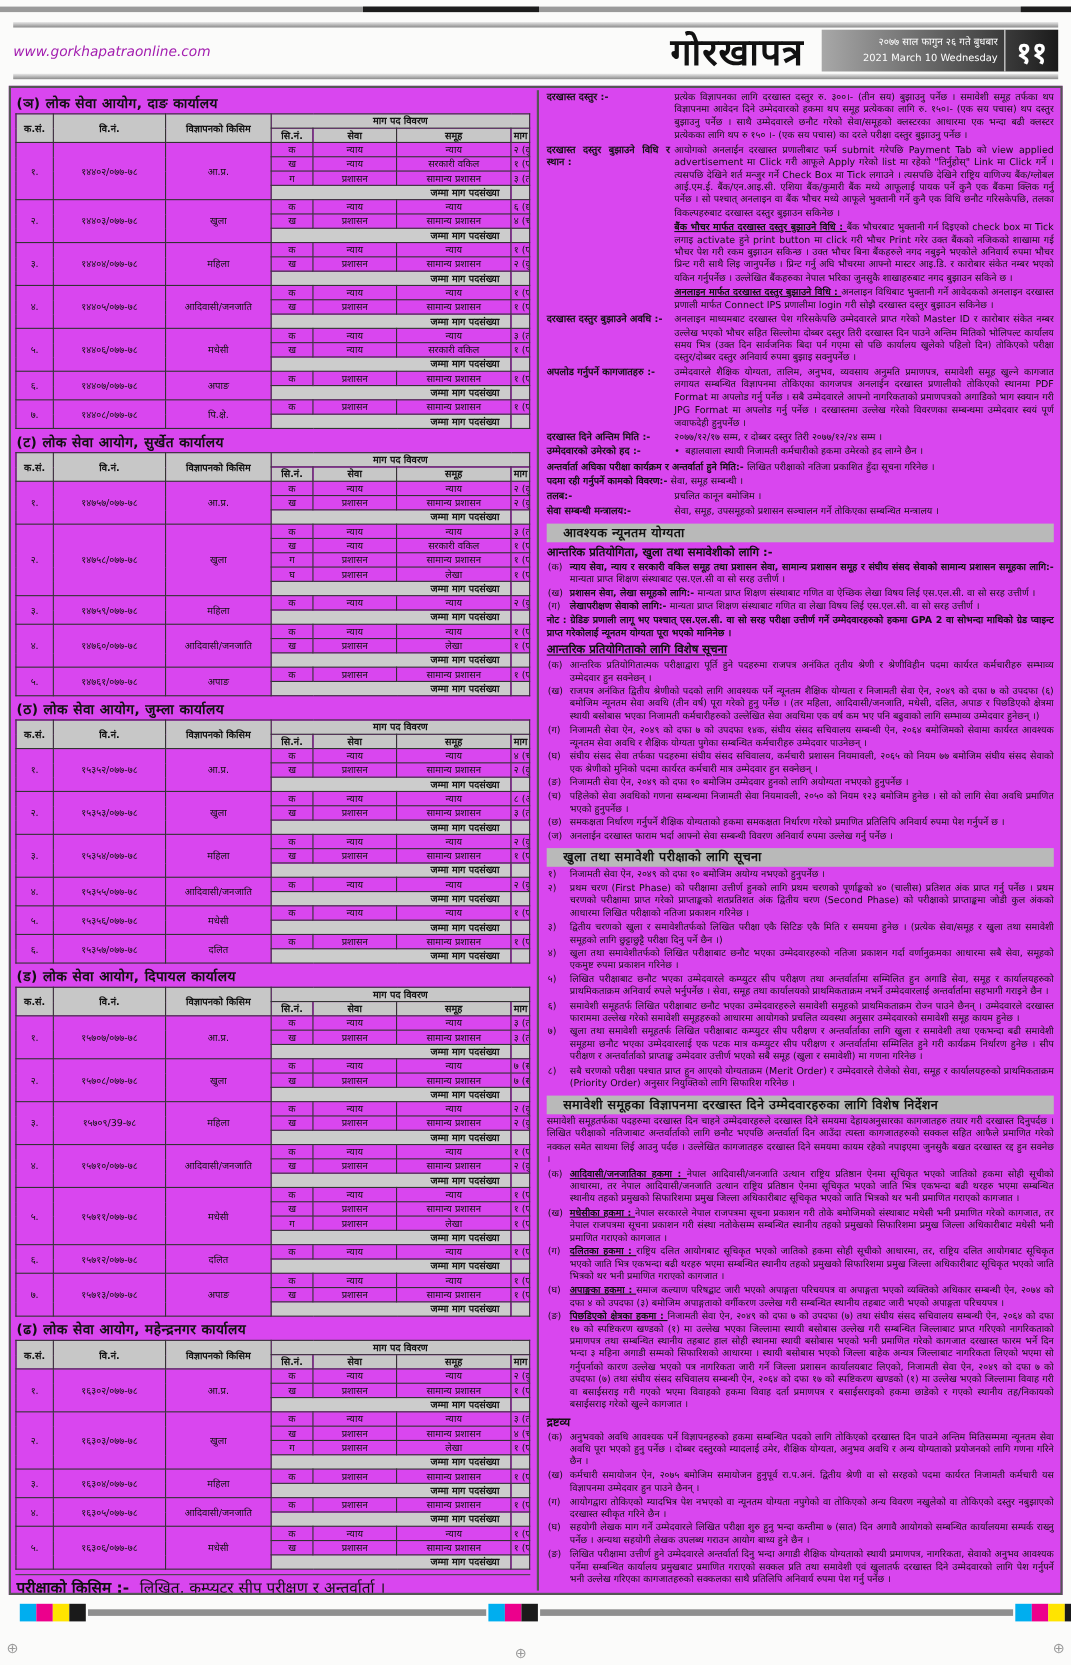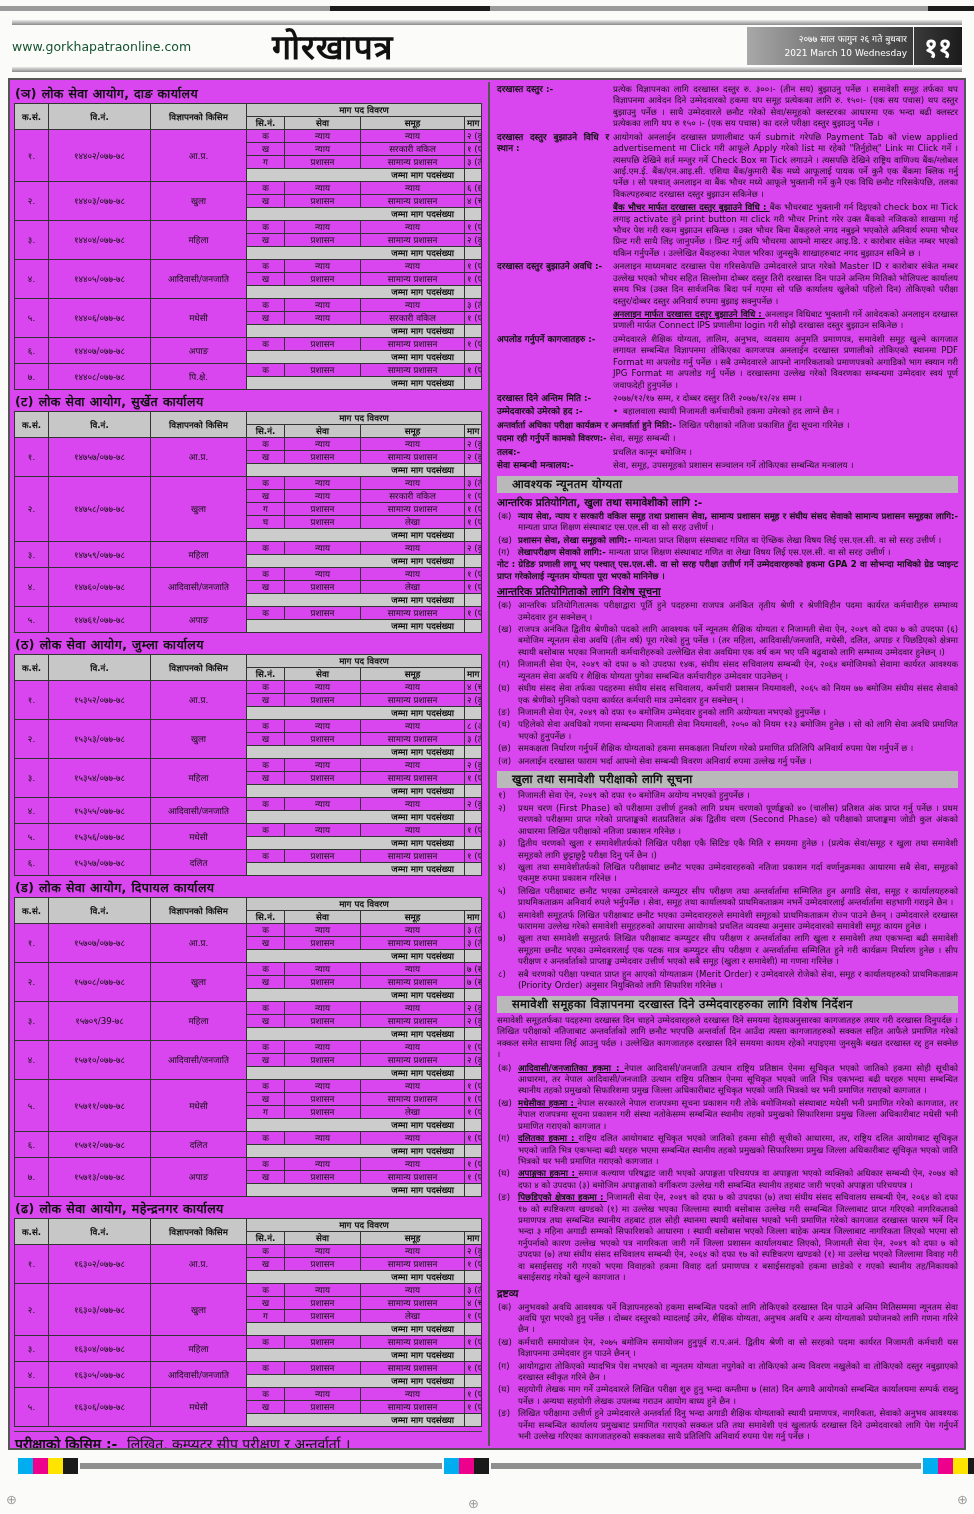--- a/index.html
+++ b/index.html
@@ -6,22 +6,22 @@
   body{width:974px;height:1514px;position:relative;background:#fbfbfa;color:#111;
        font-family:"DejaVu Sans","Liberation Sans",sans-serif;overflow:hidden;}
   
   .top-strip{position:absolute;top:6px;left:0;width:974px;height:5px;background:#9a9a9a;}
   .top-strip .seg{position:absolute;top:0;height:5px;background:#1c1c1c;}
   .cross{position:absolute;color:#9b9b9b;font-size:13px;line-height:1;}
   
   .grad{height:5px;background:linear-gradient(to bottom,#e9e9e9,#8a8a8a);}
   .hdr-wrap{position:absolute;top:20px;left:12px;right:12px;}
   .hdr{display:flex;align-items:center;height:42px;}
-  .hdr-url{width:260px;font-size:12.5px;color:#14532d;}
-  .masthead{flex:1;text-align:left;font-family:"DejaVu Serif","Liberation Serif",serif;
+  .hdr-url{width:260px;font-size:12.5px;color:#a21caf;font-style:italic;}
+  .masthead{flex:1;text-align:right;font-family:"DejaVu Serif","Liberation Serif",serif;
             font-size:34px;font-weight:bold;letter-spacing:1px;}
   .datebox{width:215px;height:38px;display:flex;align-items:stretch;
            background:linear-gradient(to right,#a8a8a8,#1b1b1b);color:#fff;margin-left:16px;}
   .datebox .dates{flex:1;text-align:right;font-size:9px;line-height:1.5;padding:6px 6px 0 0;}
   .datebox .pgno{width:48px;display:flex;align-items:center;justify-content:center;
                  font-size:27px;font-weight:bold;border-left:1px solid #eee;}
   
   .content{position:absolute;top:78px;left:8px;right:8px;bottom:64px;border:2px solid #555;
            padding:2px 4px;display:flex;gap:6px;overflow:hidden;background:#d946ef;}
   .left-col{width:468px;flex:none;}
@@ -787,26 +787,26 @@
       </div>
       <div class="rblock">
         <div class="rlabel">दरखास्त दस्तुर बुझाउने विधि र स्थान :</div>
         <div class="rbody">आयोगको अनलाईन दरखास्त प्रणालीबाट फर्म submit गरेपछि Payment Tab को view applied advertisement मा Click गरी आफूले Apply गरेको list मा रहेको "तिर्नुहोस्" Link मा Click गर्ने । त्यसपछि देखिने शर्त मन्जुर गर्ने Check Box मा Tick लगाउने । त्यसपछि देखिने राष्ट्रिय वाणिज्य बैंक/ग्लोबल आई.एम.ई. बैंक/एन.आइ.सी. एशिया बैंक/कुमारी बैंक मध्ये आफूलाई पायक पर्ने कुनै एक बैंकमा क्लिक गर्नु पर्नेछ । सो पश्चात् अनलाइन वा बैंक भौचर मध्ये आफूले भुक्तानी गर्ने कुनै एक विधि छनौट गरिसकेपछि, तलका विकल्पहरुबाट दरखास्त दस्तुर बुझाउन सकिनेछ ।</div>
       </div>
       <div class="rblock">
         <div class="rlabel"></div>
         <div class="rbody"><span class="lead u">बैंक भौचर मार्फत दरखास्त दस्तुर बुझाउने विधि : </span>बैंक भौचरबाट भुक्तानी गर्न दिइएको check box मा Tick लगाइ activate हुने print button मा click गरी भौचर Print गरेर उक्त बैंकको नजिकको शाखामा गई भौचर पेश गरी रकम बुझाउन सकिन्छ । उक्त भौचर बिना बैंकहरुले नगद नबुझ्ने भएकोले अनिवार्य रुपमा भौचर प्रिन्ट गरी साथै लिइ जानुपर्नेछ । प्रिन्ट गर्नु अघि भौचरमा आफ्नो मास्टर आइ.डि. र कारोबार संकेत नम्बर भएको यकिन गर्नुपर्नेछ । उल्लेखित बैंकहरुका नेपाल भरिका जुनसुकै शाखाहरुबाट नगद बुझाउन सकिने छ ।</div>
       </div>
       <div class="rblock">
+        <div class="rlabel"></div>
+        <div class="rbody"><span class="lead u">अनलाइन मार्फत दरखास्त दस्तुर बुझाउने विधि : </span>अनलाइन विधिबाट भुक्तानी गर्ने आवेदकको अनलाइन दरखास्त प्रणाली मार्फत Connect IPS प्रणालीमा login गरी सोझै दरखास्त दस्तुर बुझाउन सकिनेछ ।</div>
+      </div>
+      <div class="rblock">
         <div class="rlabel">दरखास्त दस्तुर बुझाउने अवधि :-</div>
         <div class="rbody">अनलाइन माध्यमबाट दरखास्त पेश गरिसकेपछि उम्मेदवारले प्राप्त गरेको Master ID र कारोबार संकेत नम्बर उल्लेख भएको भौचर सहित सिल्लोमा दोब्बर दस्तुर तिरी दरखास्त दिन पाउने अन्तिम मितिको भोलिपल्ट कार्यालय समय भित्र (उक्त दिन सार्वजनिक बिदा पर्न गएमा सो पछि कार्यालय खुलेको पहिलो दिन) तोकिएको परीक्षा दस्तुर/दोब्बर दस्तुर अनिवार्य रुपमा बुझाइ सक्नुपर्नेछ ।</div>
-      </div>
-      <div class="rblock">
-        <div class="rlabel"></div>
-        <div class="rbody"><span class="lead u">अनलाइन मार्फत दरखास्त दस्तुर बुझाउने विधि : </span>अनलाइन विधिबाट भुक्तानी गर्ने आवेदकको अनलाइन दरखास्त प्रणाली मार्फत Connect IPS प्रणालीमा login गरी सोझै दरखास्त दस्तुर बुझाउन सकिनेछ ।</div>
       </div>
       <div class="rblock">
         <div class="rlabel">अपलोड गर्नुपर्ने कागजातहरु :-</div>
         <div class="rbody">उम्मेदवारले शैक्षिक योग्यता, तालिम, अनुभव, व्यवसाय अनुमति प्रमाणपत्र, समावेशी समूह खुल्ने कागजात लगायत सम्बन्धित विज्ञापनमा तोकिएका कागजपत्र अनलाईन दरखास्त प्रणालीको तोकिएको स्थानमा PDF Format मा अपलोड गर्नु पर्नेछ । सबै उम्मेदवारले आफ्नो नागरिकताको प्रमाणपत्रको अगाडिको भाग स्क्यान गरी JPG Format मा अपलोड गर्नु पर्नेछ । दरखास्तमा उल्लेख गरेको विवरणका सम्बन्धमा उम्मेदवार स्वयं पूर्ण जवाफदेही हुनुपर्नेछ ।</div>
       </div>
       <div class="rblock">
         <div class="rlabel">दरखास्त दिने अन्तिम मिति :-</div>
         <div class="rbody">२०७७/१२/१७ सम्म, र दोब्बर दस्तुर तिरी २०७७/१२/२४ सम्म ।</div>
       </div>
       <div class="rblock">

